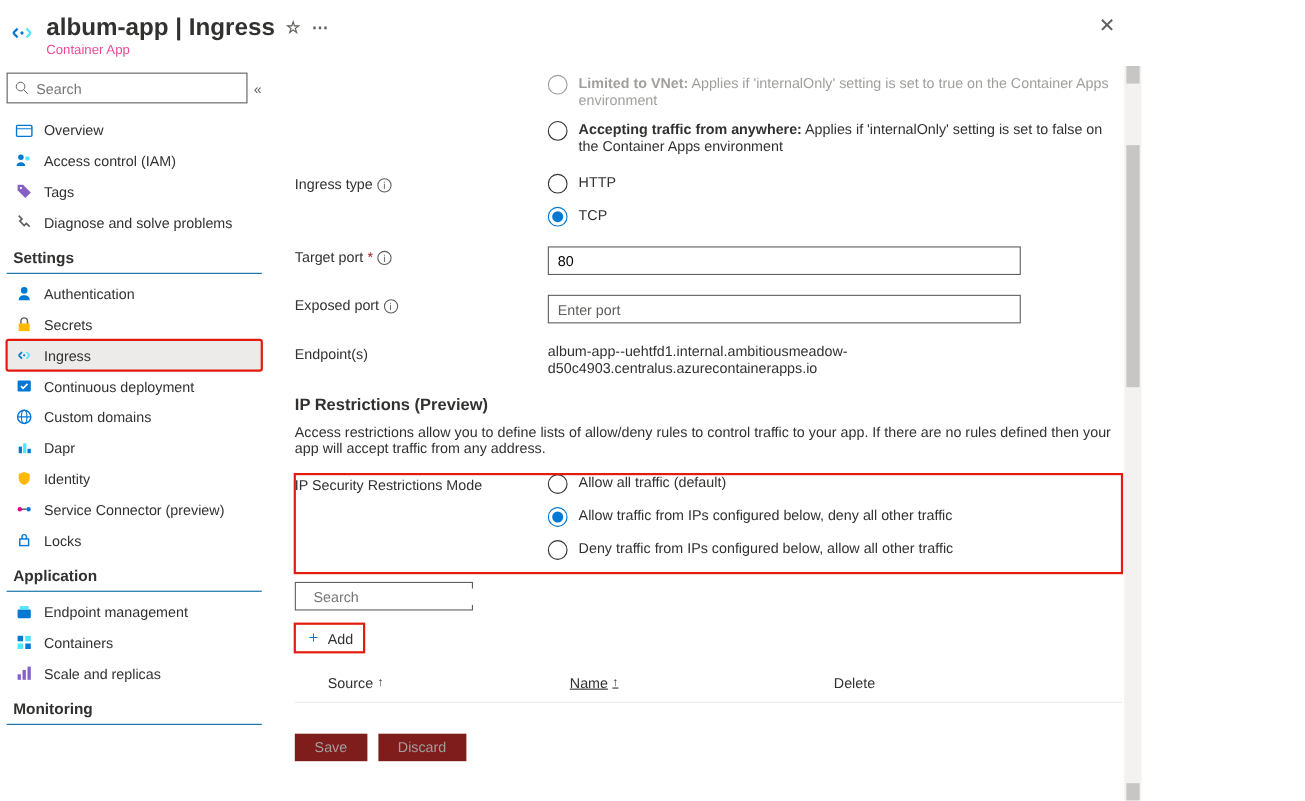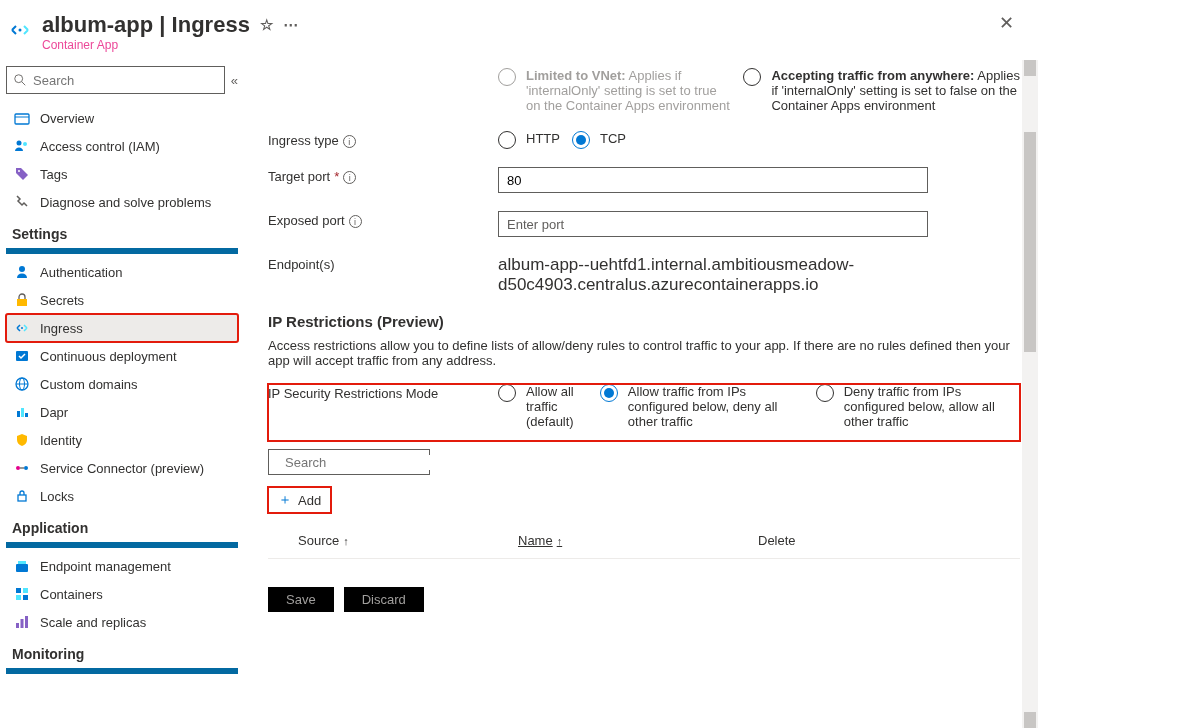--- a/index.html
+++ b/index.html
@@ -15,38 +15,38 @@
 .header-close { font-size: 18px; color: #605e5c; cursor: pointer; margin-left: auto; padding: 0 4px; }
 
 .body { display: flex; flex: 1; overflow: hidden; }
 .sidebar { width: 248px; padding: 6px 10px 10px 6px; overflow-y: auto; position: relative; }
 .search-wrap { display: flex; align-items: center; gap: 6px; margin-bottom: 10px; }
 .search-box { flex: 1; border: 1px solid #605e5c; height: 28px; display: flex; align-items: center; padding: 0 6px; }
 .search-box input { border: none; outline: none; flex: 1; font-size: 13px; }
 .search-icon { width: 14px; height: 14px; margin-right: 6px; color: #605e5c; }
 .collapse-icon { color: #605e5c; font-size: 13px; cursor: pointer; }
 
-.nav-section-title { font-size: 14px; font-weight: 600; padding: 10px 6px 6px 6px; border-bottom: 6px solid #0369a1; margin-bottom: 4px; }
+.nav-section-title { font-size: 14px; font-weight: 600; padding: 10px 6px 6px 6px; border-bottom: 1px solid #0369a1; margin-bottom: 4px; }
 .nav-item { display: flex; align-items: center; padding: 6px 8px; cursor: pointer; gap: 10px; border-radius: 2px; }
 .nav-item.selected { background: #edebe9; }
 .nav-icon { width: 16px; height: 16px; display: flex; align-items: center; justify-content: center; }
 
 .hl-red { outline: 2px solid #e31b0c; outline-offset: -1px; }
 
 .main { flex: 1; overflow-y: auto; padding: 8px 18px 20px 20px; position: relative; }
 .scroll-track { position: absolute; right: 0; top: 0; bottom: 0; width: 16px; background: #f3f2f1; }
 .scroll-thumb { position: absolute; right: 2px; width: 12px; background: #c8c6c4; border-radius: 0; }
 
 .form-row { display: flex; align-items: flex-start; margin-bottom: 18px; }
 .form-label { width: 230px; font-size: 13px; padding-top: 2px; display: flex; align-items: flex-end; gap: 4px; }
 .form-control { flex: 1; max-width: 640px; }
 .req { color: #a4262c; }
 .info-icon { width: 13px; height: 13px; border: 1px solid #605e5c; border-radius: 50%; display: inline-flex; align-items: center; justify-content: center; font-size: 9px; color: #605e5c; }
 
-.radio-group { display: flex; flex-direction: row; gap: 12px; }
+.radio-group { display: flex; flex-direction: column; gap: 12px; }
 .radio-row { display: flex; align-items: flex-start; gap: 10px; }
 .radio { width: 18px; height: 18px; border: 1px solid #323130; border-radius: 50%; display: flex; align-items: center; justify-content: center; flex-shrink: 0; cursor: pointer; }
 .radio.disabled { border-color: #a19f9d; }
 .radio.checked::after { content: ''; width: 10px; height: 10px; background: #0078d4; border-radius: 50%; }
 .radio.checked { border-color: #0078d4; }
 .radio-label { font-size: 13px; }
 .radio-label.disabled { color: #a19f9d; }
 .radio-label b { font-weight: 600; }
 
 .text-input { width: 430px; height: 26px; border: 1px solid #605e5c; padding: 0 8px; font-size: 13px; outline: none; }
@@ -64,22 +64,22 @@
 .add-btn { display: inline-flex; align-items: center; gap: 6px; padding: 4px 10px; cursor: pointer; font-size: 13px; }
 .add-btn .plus { color: #0078d4; font-size: 14px; font-weight: normal; }
 
 .table-head { display: flex; padding: 14px 30px 10px 30px; border-bottom: 1px solid #edebe9; font-size: 13px; font-weight: 400; color: #323130; margin-top: 6px; }
 .col-source { width: 220px; display:flex; align-items:center; gap:4px; }
 .col-name { width: 240px; display:flex; align-items:center; gap:4px;text-decoration:underline; }
 .col-delete { flex: 1; }
 .sort-arrow { font-size: 11px; }
 
 .footer-btns { display: flex; gap: 10px; margin-top: 28px; }
-.btn { padding: 5px 18px; background: #000000; border: none; font-size: 13px; color: #a19f9d; cursor: pointer; }
-.endpoint-text { font-size: 17px; max-width: 420px; }
+.btn { padding: 5px 18px; background: #7f1d1d; border: none; font-size: 13px; color: #a19f9d; cursor: pointer; }
+.endpoint-text { font-size: 13px; max-width: 420px; }
 </style>
 </head>
 <body>
 
 <div class="page">
   <div class="header">
     <div class="header-icon">
       <svg width="24" height="24" viewBox="0 0 24 24">
           <path d="M4 12 L8 8 M4 12 L8 16" stroke="#0078d4" stroke-width="2" fill="none"></path>
           <path d="M20 12 L16 8 M20 12 L16 16" stroke="#50e6ff" stroke-width="2" fill="none"></path>

